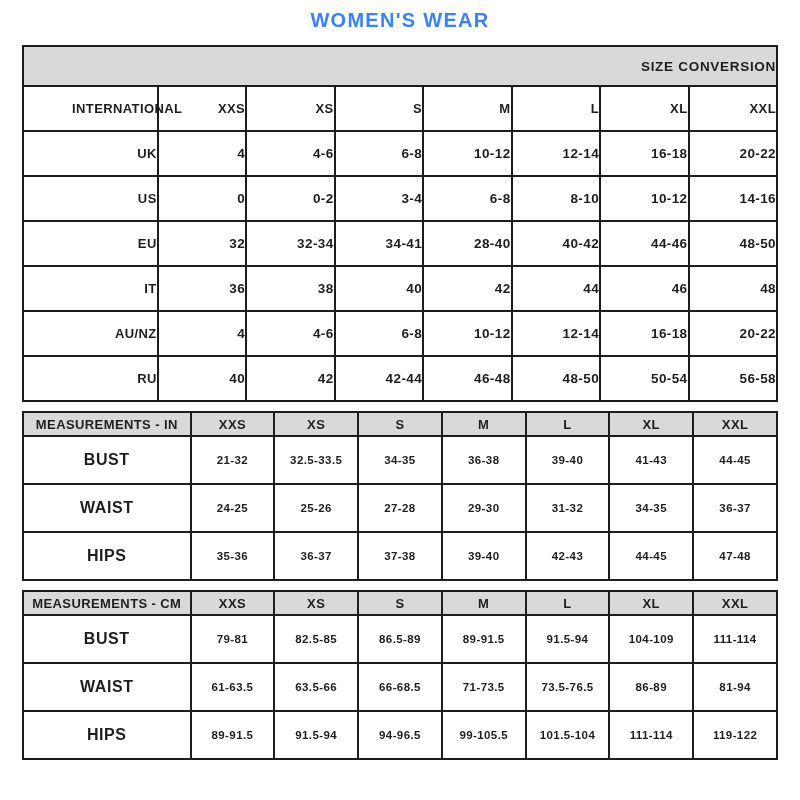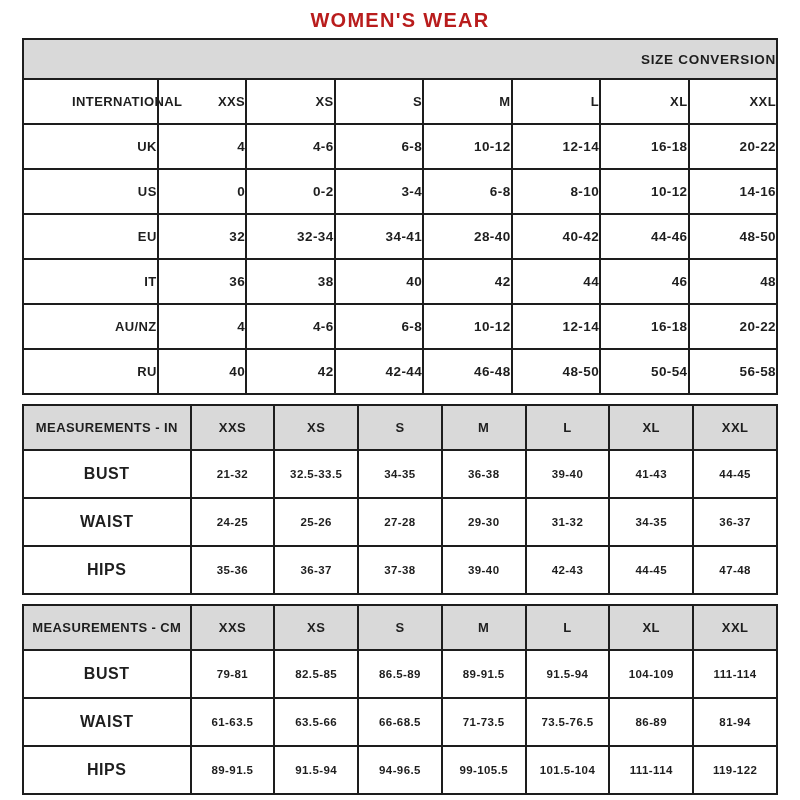--- a/index.html
+++ b/index.html
@@ -10,22 +10,22 @@
     font-family: "Liberation Sans", sans-serif;
     color: #1e1e1e;
     padding-top: 9px;
     overflow: hidden;
   }
   .page-title {
     text-align: center;
     font-size: 20px;
     font-weight: 700;
     letter-spacing: 1.3px;
-    color: #b91c1c;
-    margin-bottom: 6px;
+    color: #3b82f6;
+    margin-bottom: 13px;
   }
   .wrap { width: 756px; margin: 0 auto; }
   table {
     border-collapse: collapse;
     width: 756px;
     table-layout: fixed;
     margin-bottom: 9px;
   }
   td {
     border: 2px solid #1d1d1d;
@@ -39,21 +39,21 @@
     height: 40px;
     font-size: 13.5px;
     font-weight: 700;
     letter-spacing: 0.7px;
   }
   .conv td { height: 45px; font-size: 13.5px; font-weight: 600; text-align: right; }
   .conv .hdr td, .conv .row-label { font-weight: 700; font-size: 13px; padding-left: 48px; }
   
   .meas .hdr td {
     background: #d9d9d9;
-    height: 45px;
+    height: 24px;
     font-size: 13px;
     font-weight: 700;
   }
   .meas td { height: 48px; font-size: 11.5px; font-weight: 600; }
   .meas .row-label { font-size: 16px; font-weight: 700; letter-spacing: 0.6px; }
 </style>
 </head>
 <body>
 
 <div class="page-title">WOMEN'S WEAR</div>

